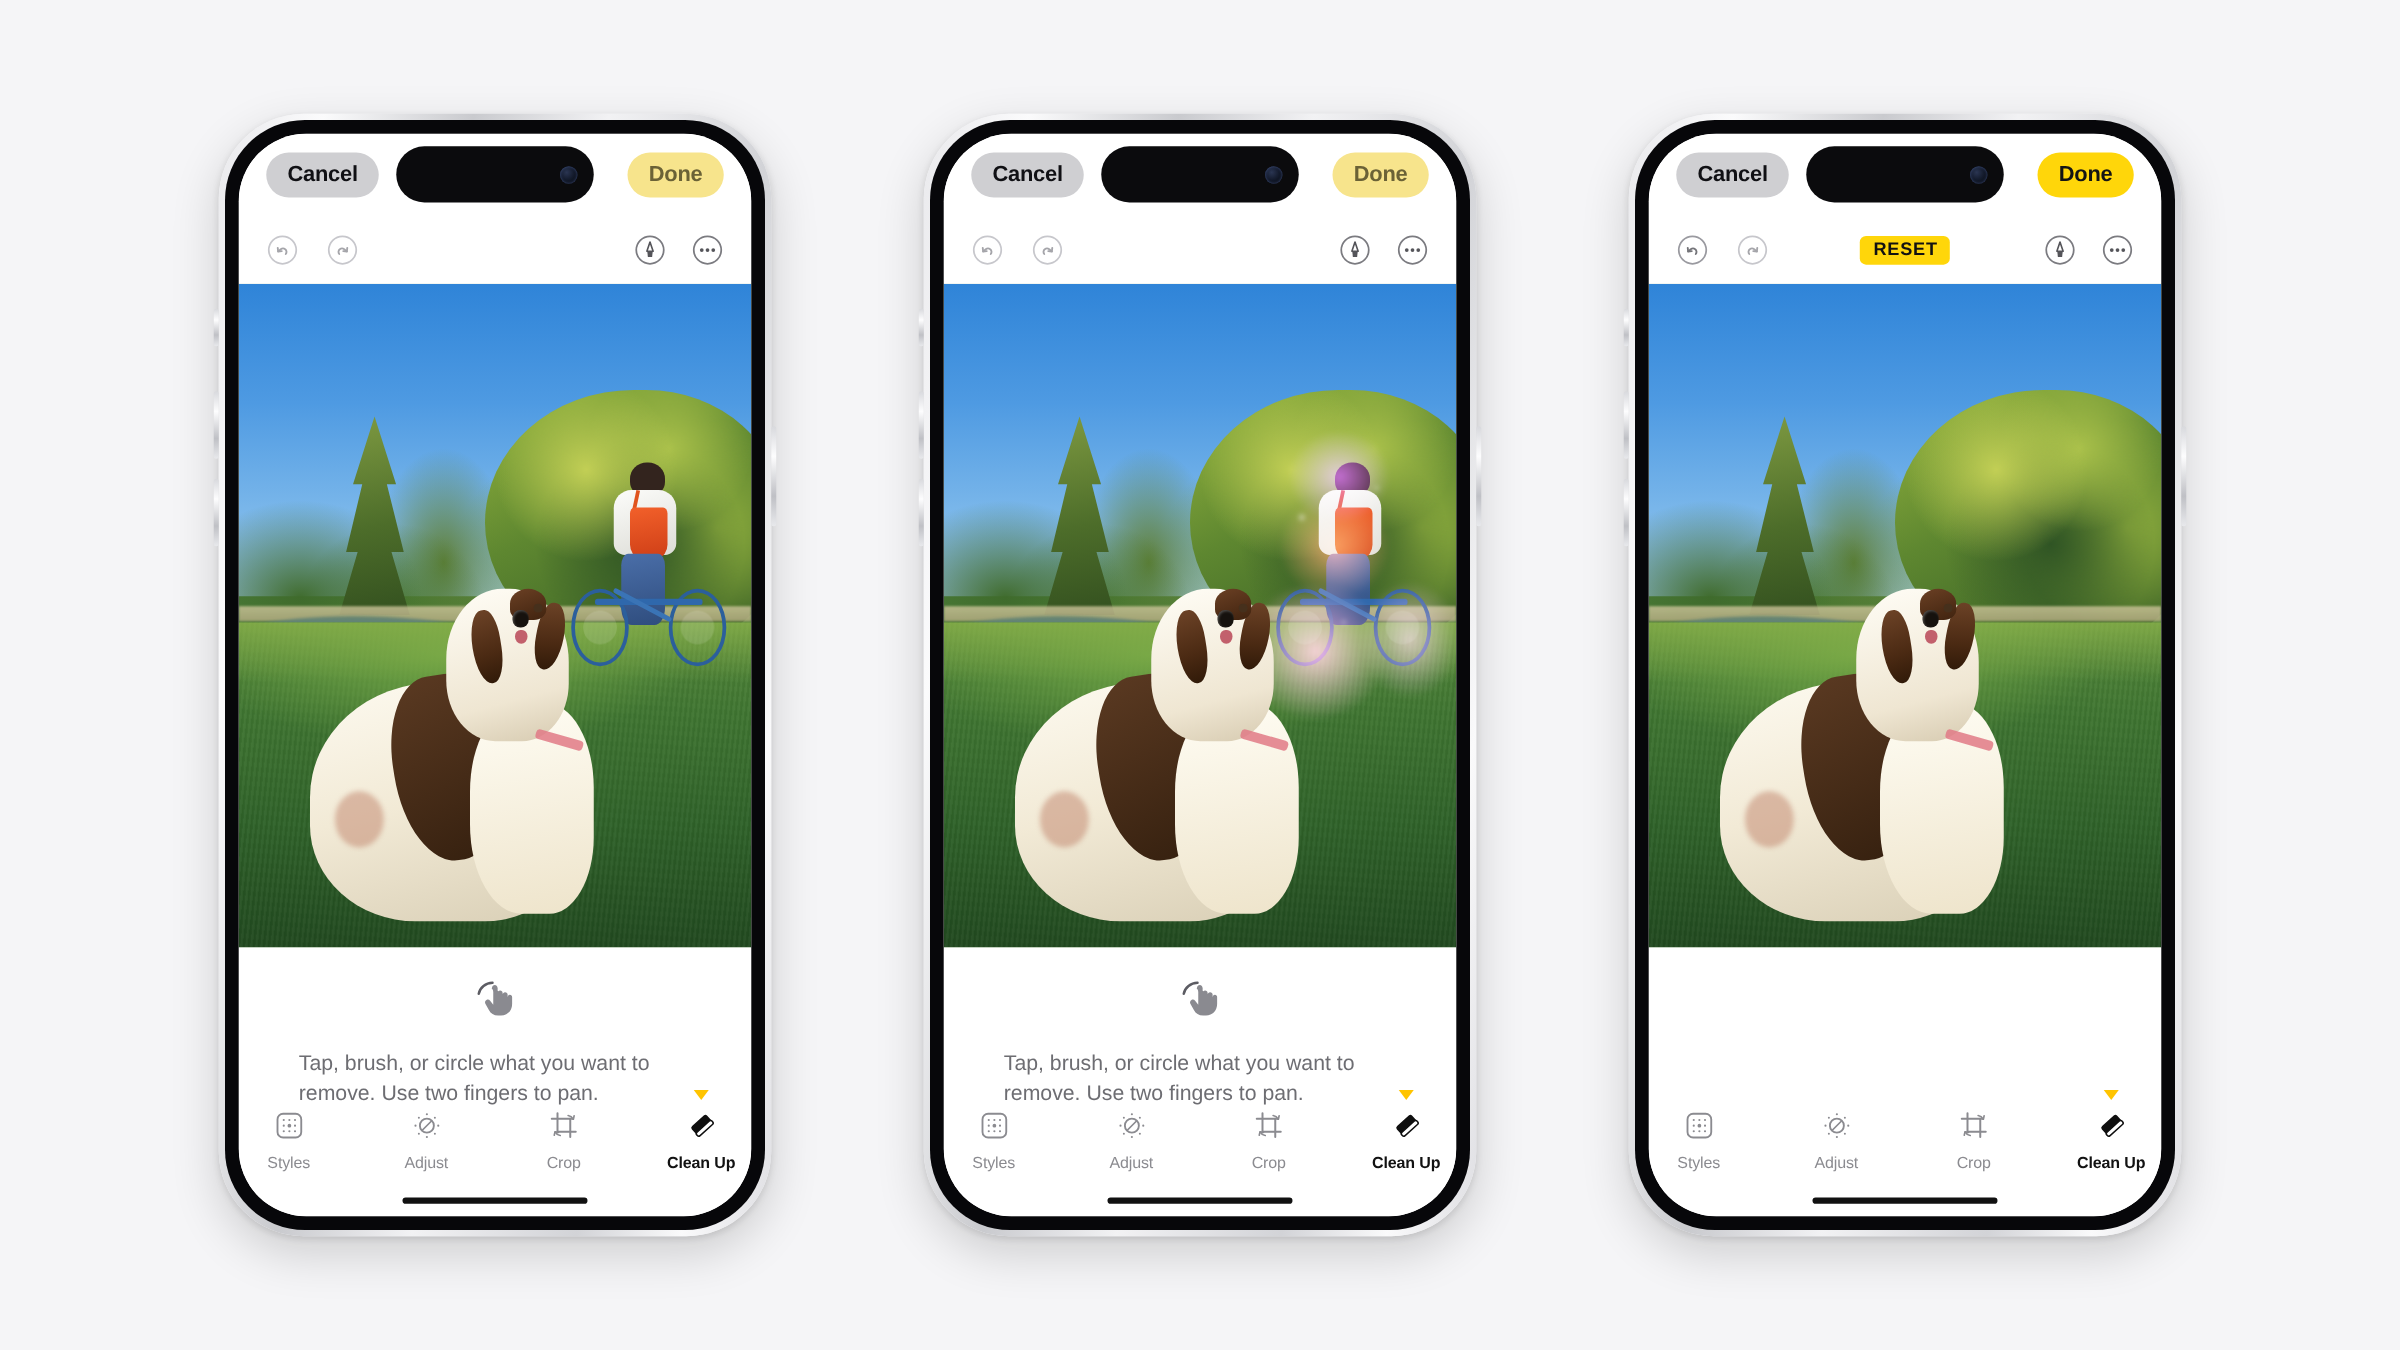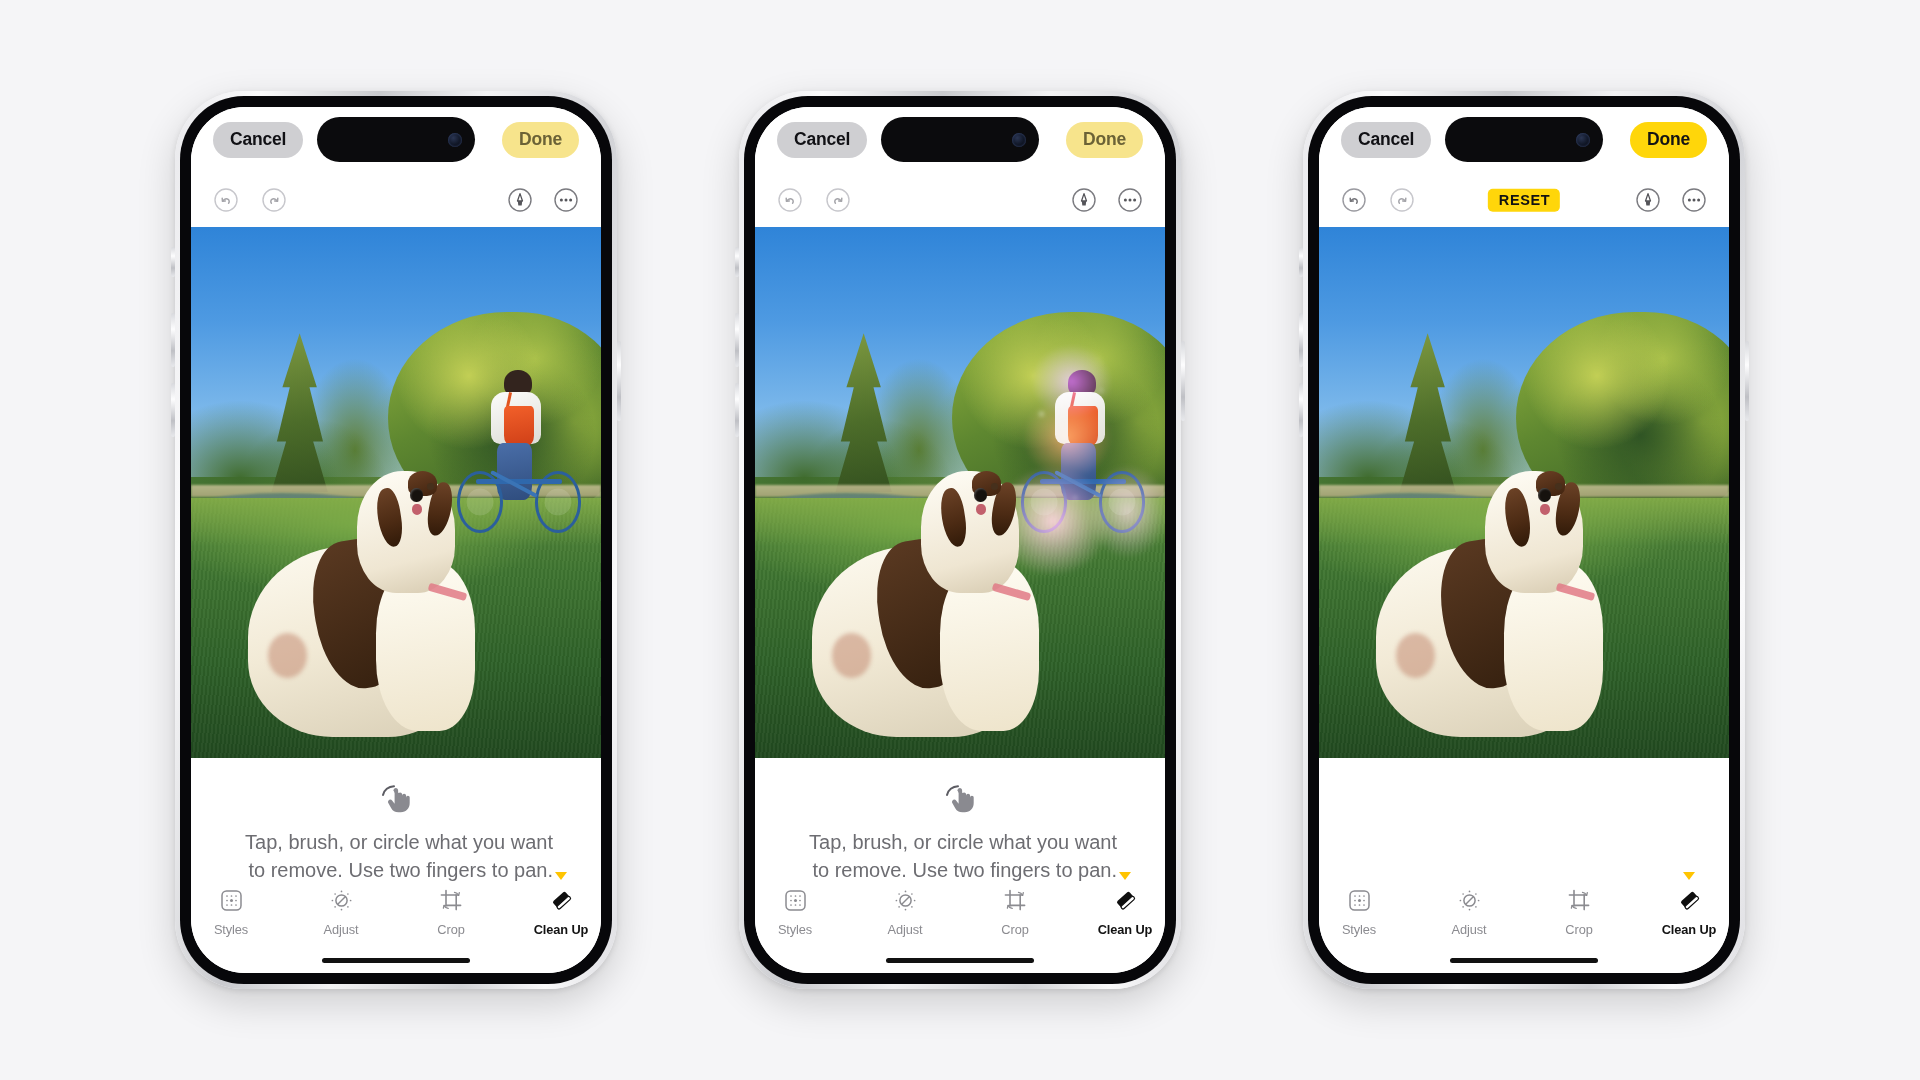--- a/index.html
+++ b/index.html
@@ -401,27 +401,27 @@
   }
 
   .gesture-hint {
     height: 52px;
     display: flex;
     align-items: center;
     justify-content: center;
   }
   .hint-text {
     font-family: "Liberation Sans", sans-serif;
-    font-size: 20px;
+    font-size: 17px;
     line-height: 1.42;
     color: #6d6d72;
-    text-align: right;
+    text-align: left;
     max-width: 330px;
     padding: 0 8px;
-    margin-top: 4px;
+    margin-top: 15px;
   }
 
   .tabbar {
     position: absolute;
     left: 0; right: 0; bottom: 36px;
     display: flex;
     align-items: flex-end;
     justify-content: center;
     gap: 36px;
   }

